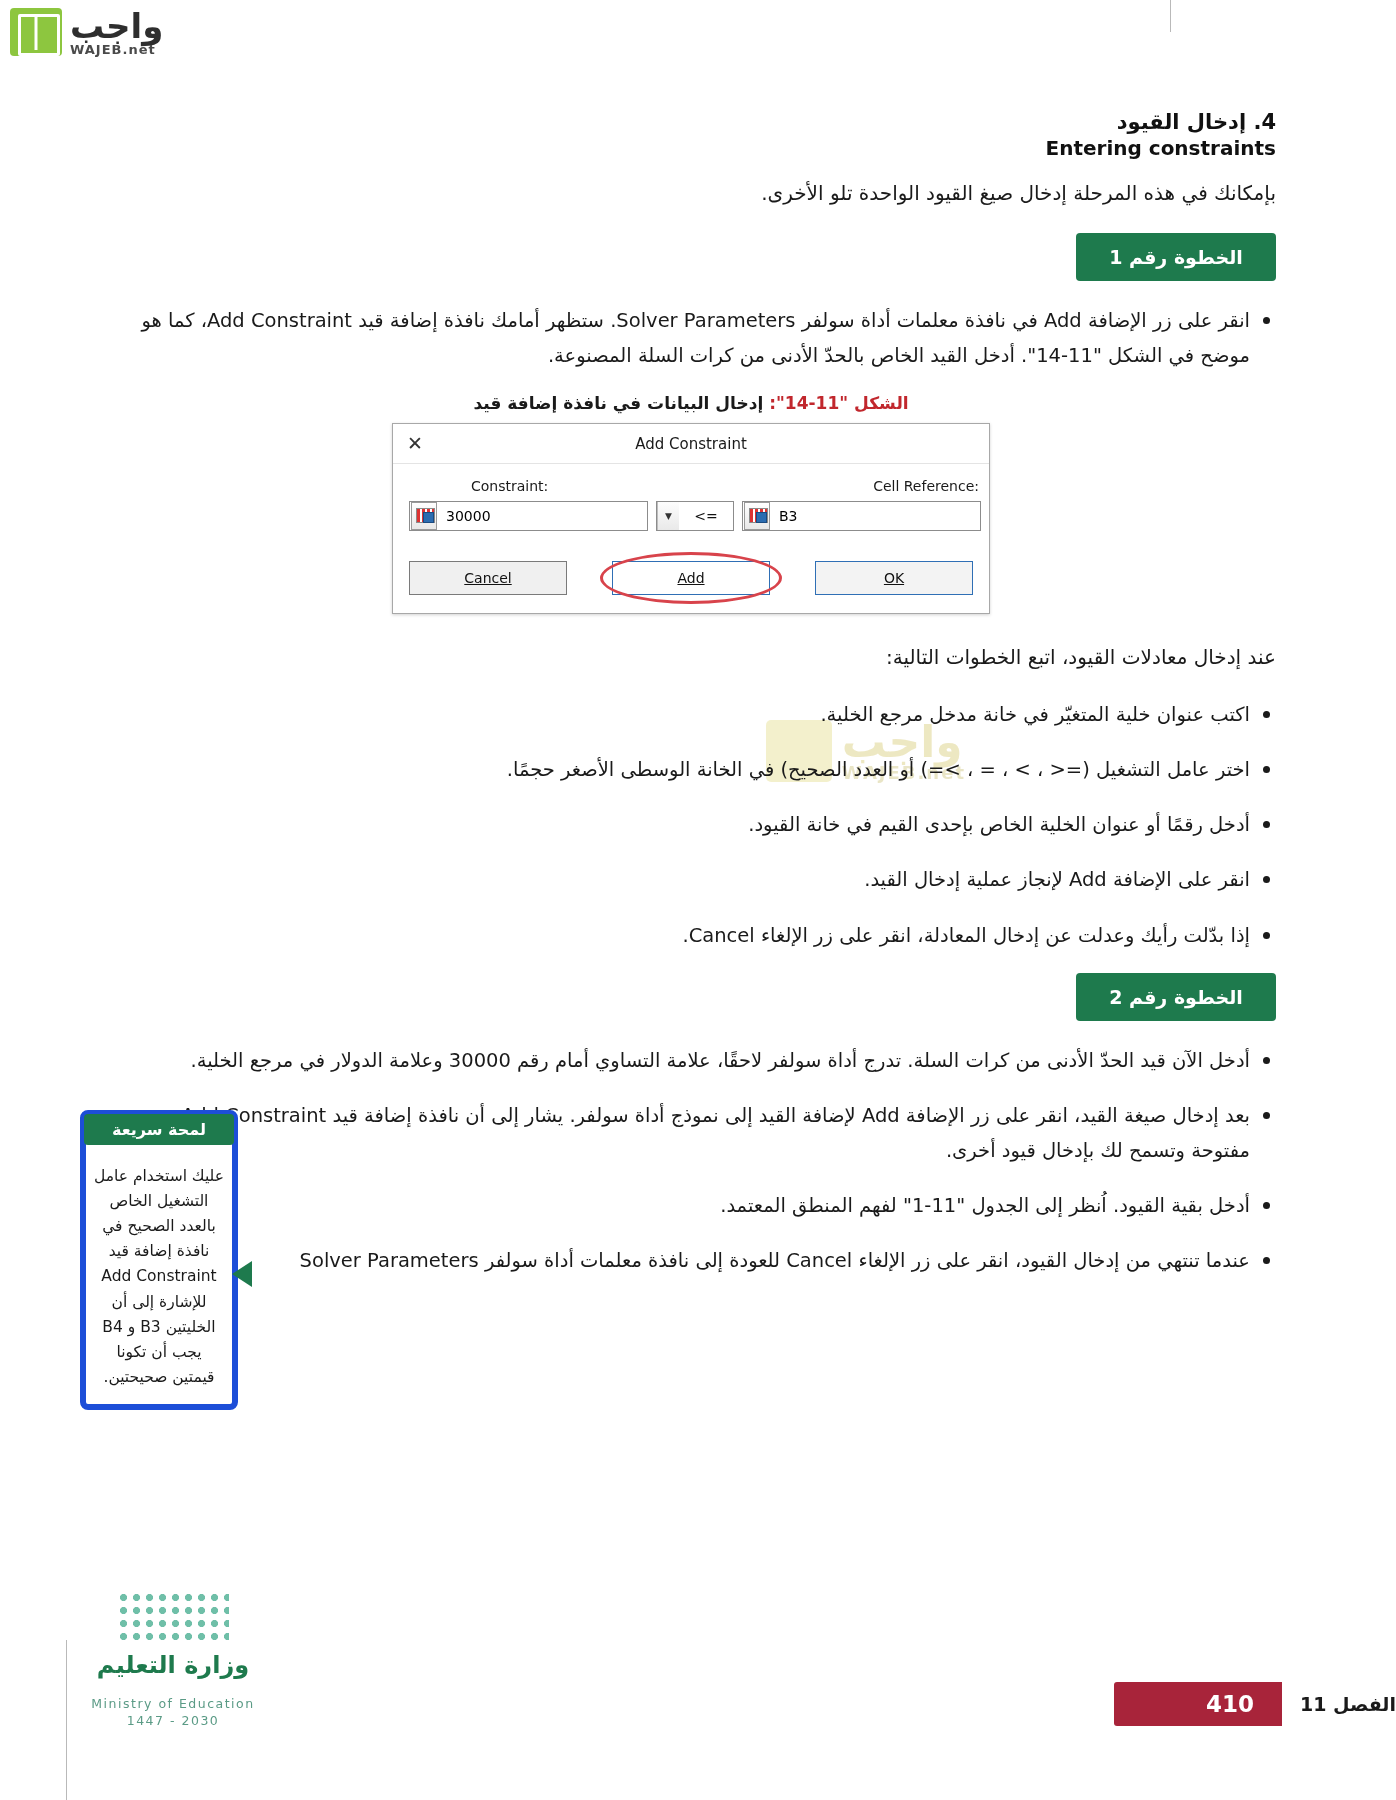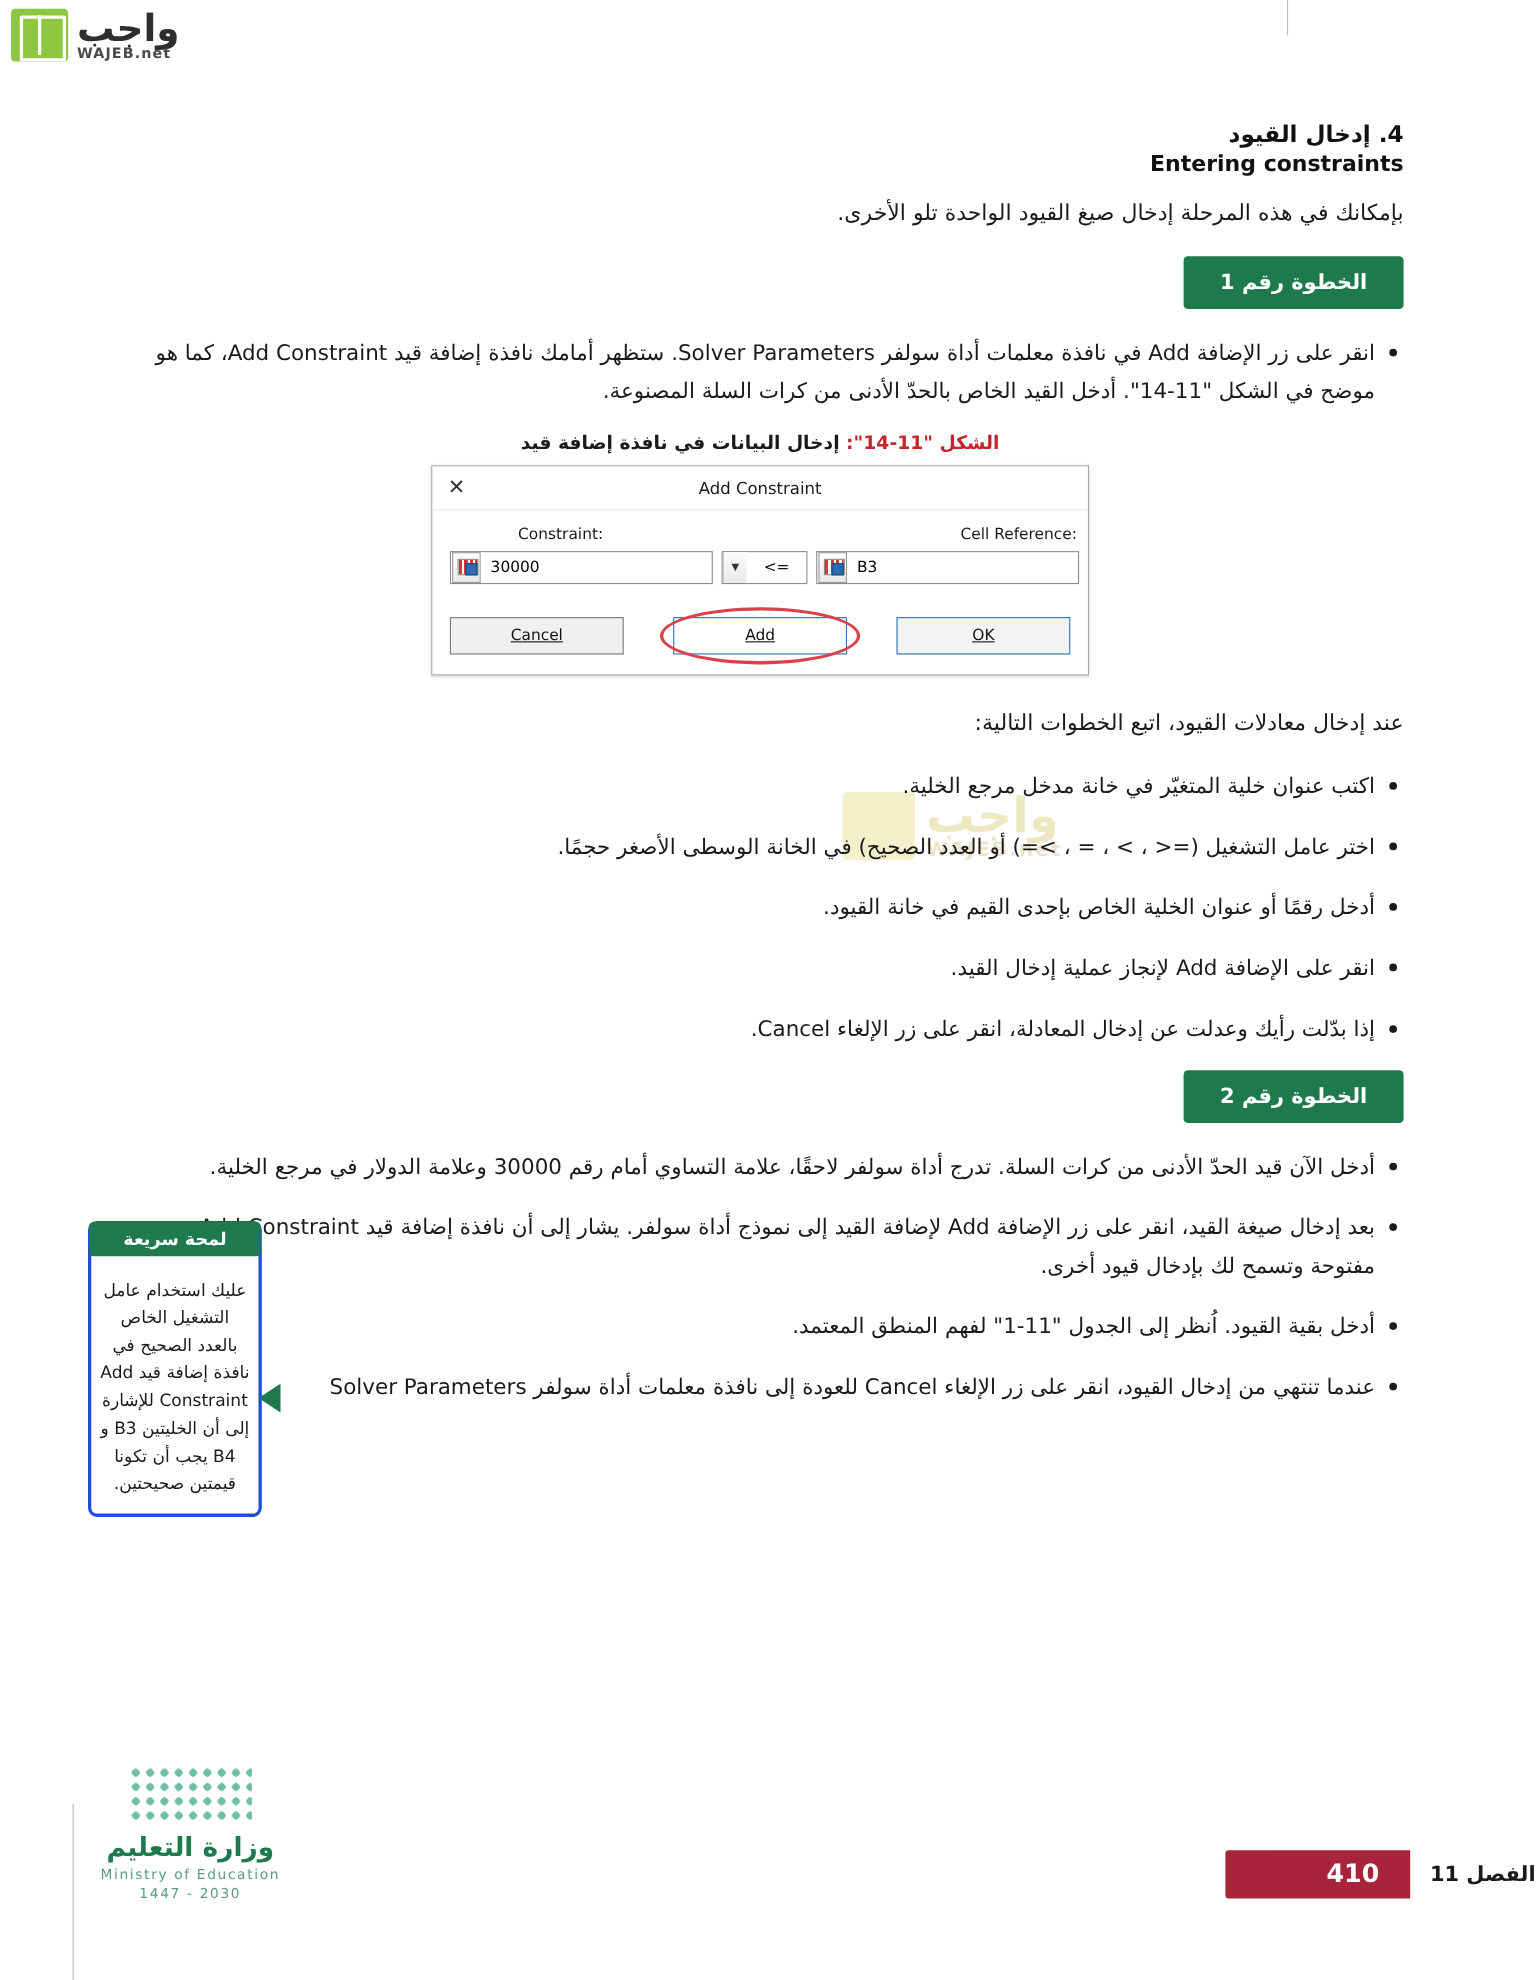--- a/index.html
+++ b/index.html
@@ -347,21 +347,21 @@
   .cw-ar { font-size: 44px; font-weight: bold; color: #c7b53a; }
   .cw-net { font-size: 18px; font-weight: bold; color: #b9ab46; letter-spacing: 2px; }
   .cw-book { width: 66px; height: 62px; background: #d9cf5a; border-radius: 5px; }
 
   
   .glance {
     position: absolute;
     top: 1110px;
     left: 80px;
     width: 158px;
-    border: 3px solid #1d4ed8;
+    border: 6px solid #1d4ed8;
     border-radius: 8px;
     background: #ffffff;
     padding: 0 0 14px 0;
     direction: rtl;
   }
   .glance-title {
     background: #1e7a4d;
     color: #ffffff;
     font-size: 16px;
     font-weight: bold;
@@ -407,21 +407,21 @@
     font-size: 24px;
     font-weight: bold;
     color: #1e7a4d;
     letter-spacing: 1px;
     direction: rtl;
   }
   .moe-en {
     font-size: 12.5px;
     color: #5b9b86;
     letter-spacing: 1.5px;
-    margin-top: 3px;
+    margin-top: 17px;
   }
   .moe-years {
     font-size: 12.5px;
     color: #5b9b86;
     letter-spacing: 1.5px;
     margin-top: 2px;
   }
 
   .page-footer {
     position: absolute;

